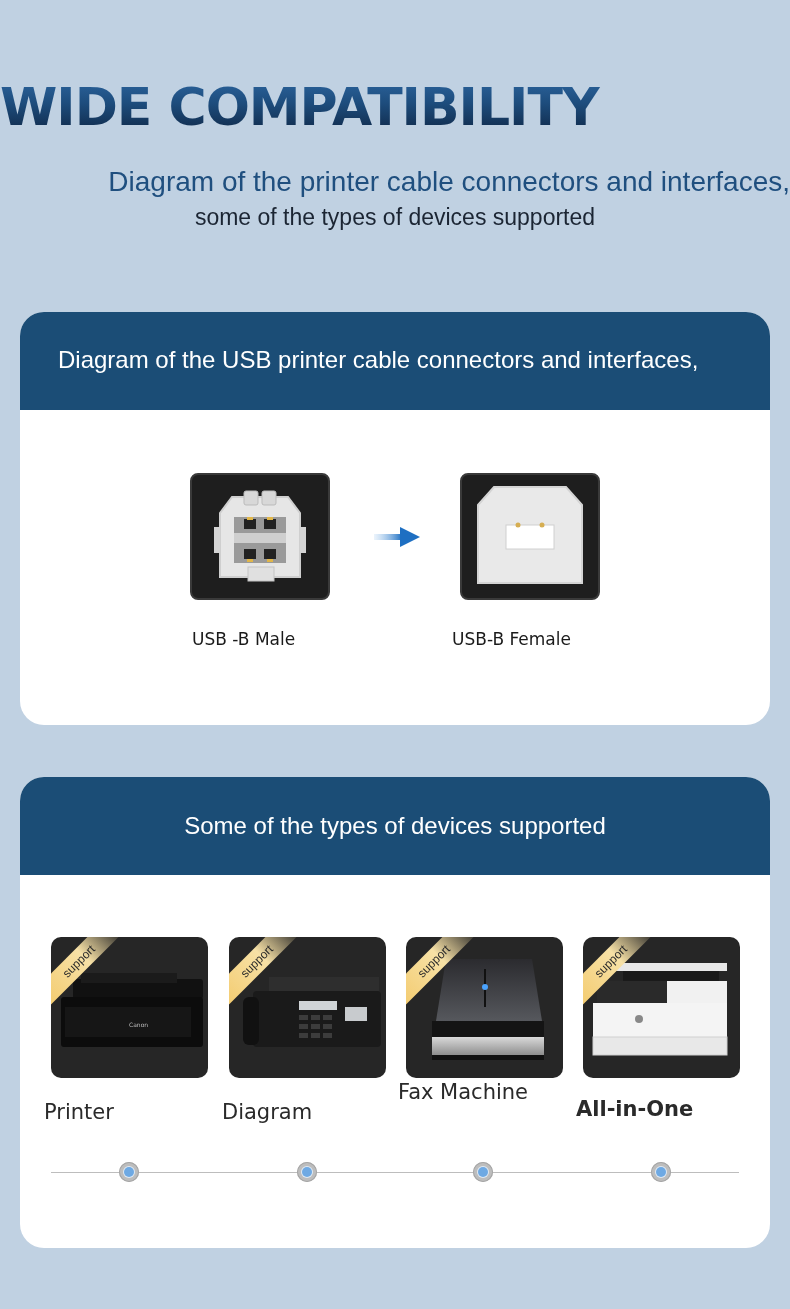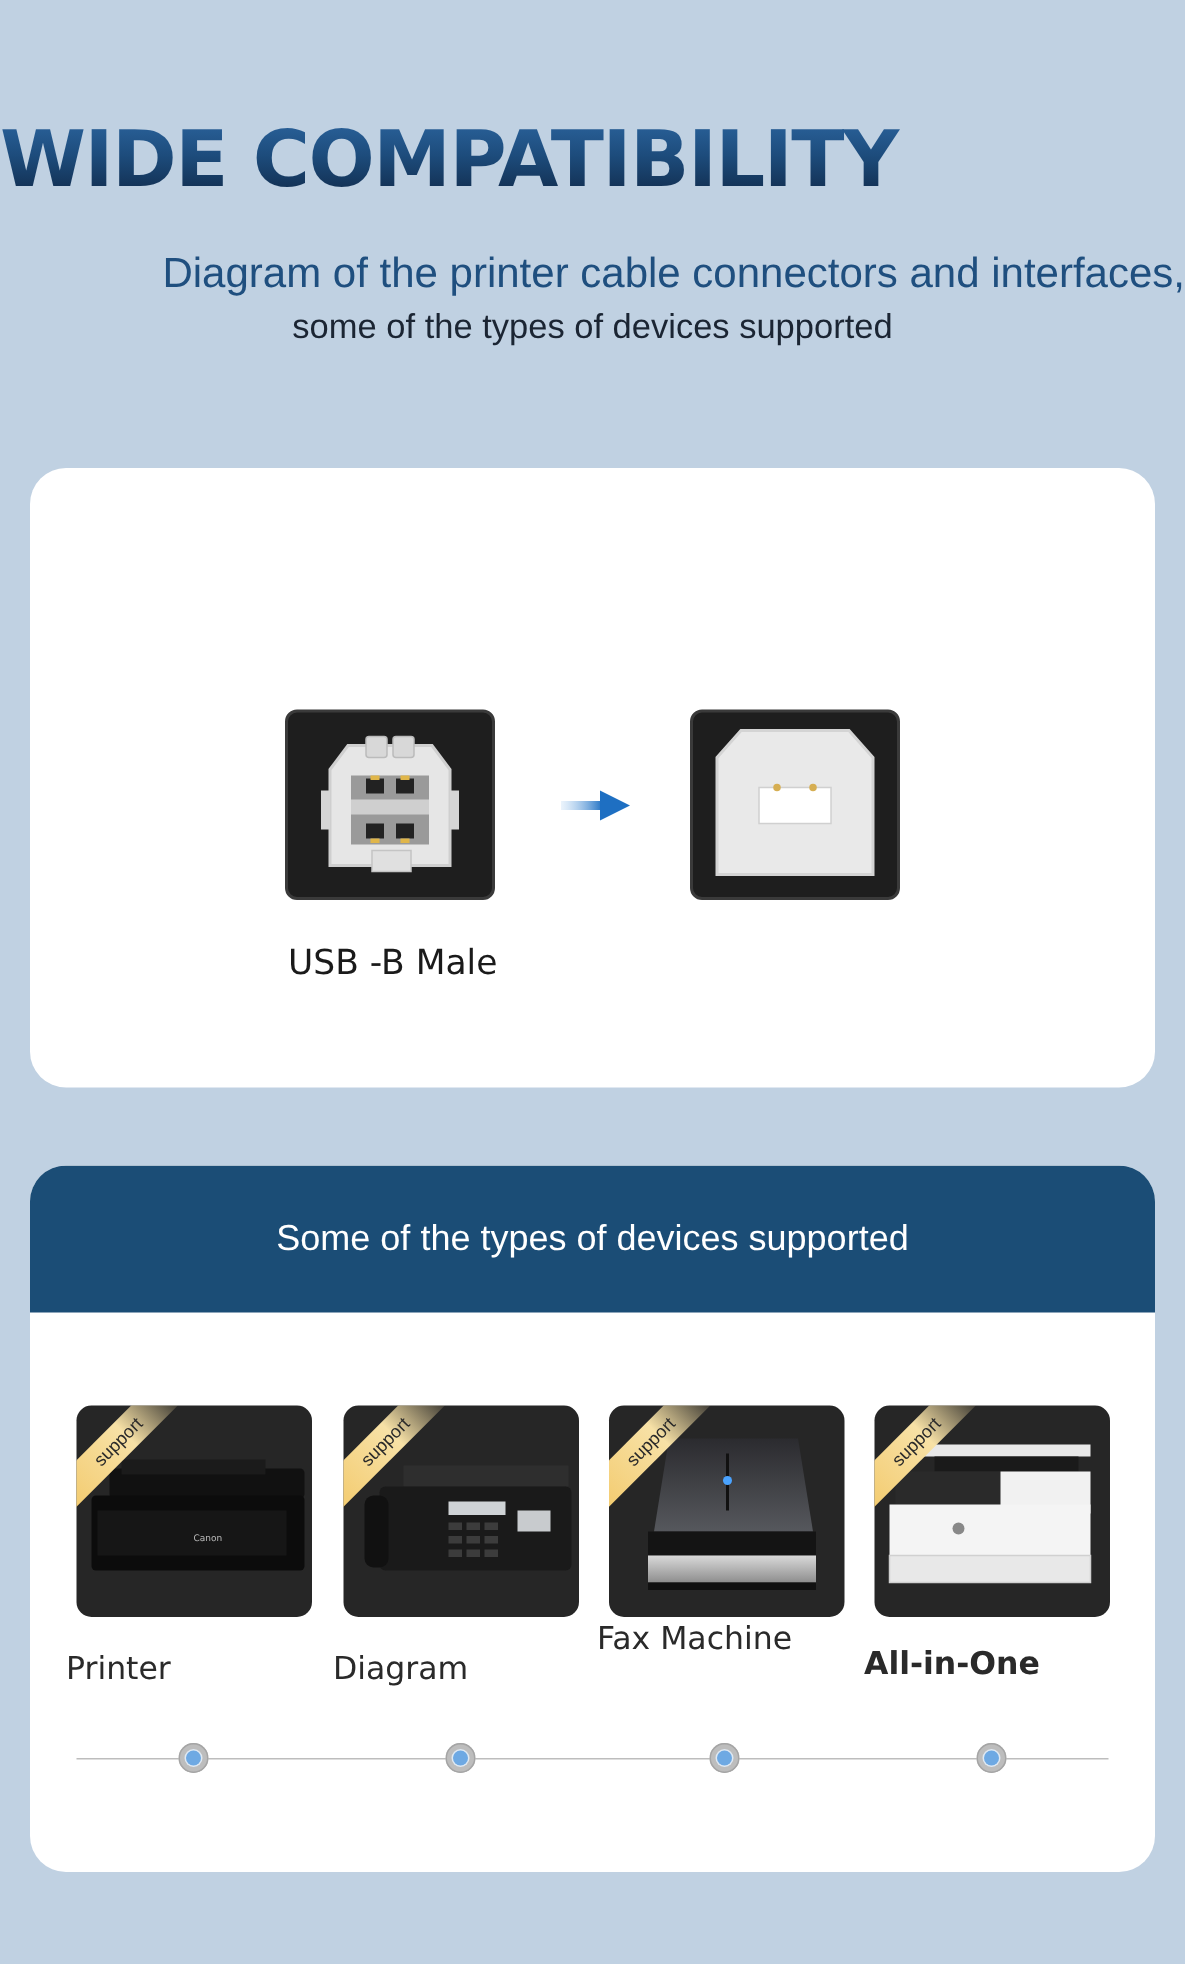--- a/index.html
+++ b/index.html
@@ -36,21 +36,21 @@
   .card2 .card-header { text-align: center; }
 
   
   .connector {
     position: absolute; top: 161px; width: 140px; height: 127px; background: #1e1e1e;
     border-radius: 8px; border: 2px solid #3a3a3a;
   }
   .conn-male { left: 170px; }
   .conn-female { left: 440px; }
   .conn-label {
-    position: absolute; top: 317px; font-size: 23px; color: #1a1a1a; font-family: "DejaVu Sans", sans-serif;
+    position: absolute; top: 317px; font-size: 17px; color: #1a1a1a; font-family: "DejaVu Sans", sans-serif;
   }
   .conn-label.male { left: 172px; }
   .conn-label.female { left: 432px; }
 
   .arrow-icon { position: absolute; left: 354px; top: 214px; width: 46px; height: 22px; }
 
   
   .device-tile {
     position: absolute; top: 160px; width: 157px; height: 141px; background: #262626;
     border-radius: 10px; overflow: hidden;
@@ -79,20 +79,21 @@
   }
 </style>
 </head>
 <body>
 
 <div class="hero-title">WIDE COMPATIBILITY</div>
 <div class="hero-sub1">Diagram of the printer cable connectors and interfaces,</div>
 <div class="hero-sub2">some of the types of devices supported</div>
 
 <div class="card card1">
+  <div class="card-header">Diagram of the USB printer cable connectors and interfaces,</div>
 
   <div class="connector conn-male">
     <svg width="136" height="123" viewBox="0 0 136 123">
       <path d="M28 38 L40 22 L96 22 L108 38 L108 102 L28 102 Z" fill="#e6e6e6" stroke="#cfcfcf" stroke-width="2"></path>
       <rect x="22" y="52" width="6" height="26" fill="#d5d5d5"></rect>
       <rect x="108" y="52" width="6" height="26" fill="#d5d5d5"></rect>
       <rect x="52" y="16" width="14" height="14" rx="2" fill="#d8d8d8" stroke="#bbb"></rect>
       <rect x="70" y="16" width="14" height="14" rx="2" fill="#d8d8d8" stroke="#bbb"></rect>
       <rect x="42" y="42" width="52" height="46" fill="#9a9a9a"></rect>
       <rect x="42" y="58" width="52" height="10" fill="#cfcfcf"></rect>
@@ -122,20 +123,21 @@
   <div class="connector conn-female">
     <svg width="136" height="123" viewBox="0 0 136 123">
       <path d="M16 30 L32 12 L104 12 L120 30 L120 108 L16 108 Z" fill="#e9e9e9" stroke="#d4d4d4" stroke-width="2"></path>
       <rect x="44" y="50" width="48" height="24" fill="#ffffff" stroke="#d0d0d0"></rect>
       <circle cx="56" cy="50" r="2.5" fill="#d6ae52"></circle>
       <circle cx="80" cy="50" r="2.5" fill="#d6ae52"></circle>
     </svg>
   </div>
 
   <div class="conn-label male">USB -B  Male</div>
+  <div class="conn-label female">USB-B  Female</div>
 </div>
 
 <div class="card card2">
   <div class="card-header">Some of the types of devices supported</div>
 
   <div class="device-tile" style="left:31px;">
     <svg width="157" height="141" viewBox="0 0 157 141">
       <rect x="22" y="42" width="130" height="20" rx="3" fill="#111"></rect>
       <rect x="30" y="36" width="96" height="10" fill="#1b1b1b"></rect>
       <rect x="10" y="60" width="142" height="50" rx="3" fill="#0c0c0c"></rect>

